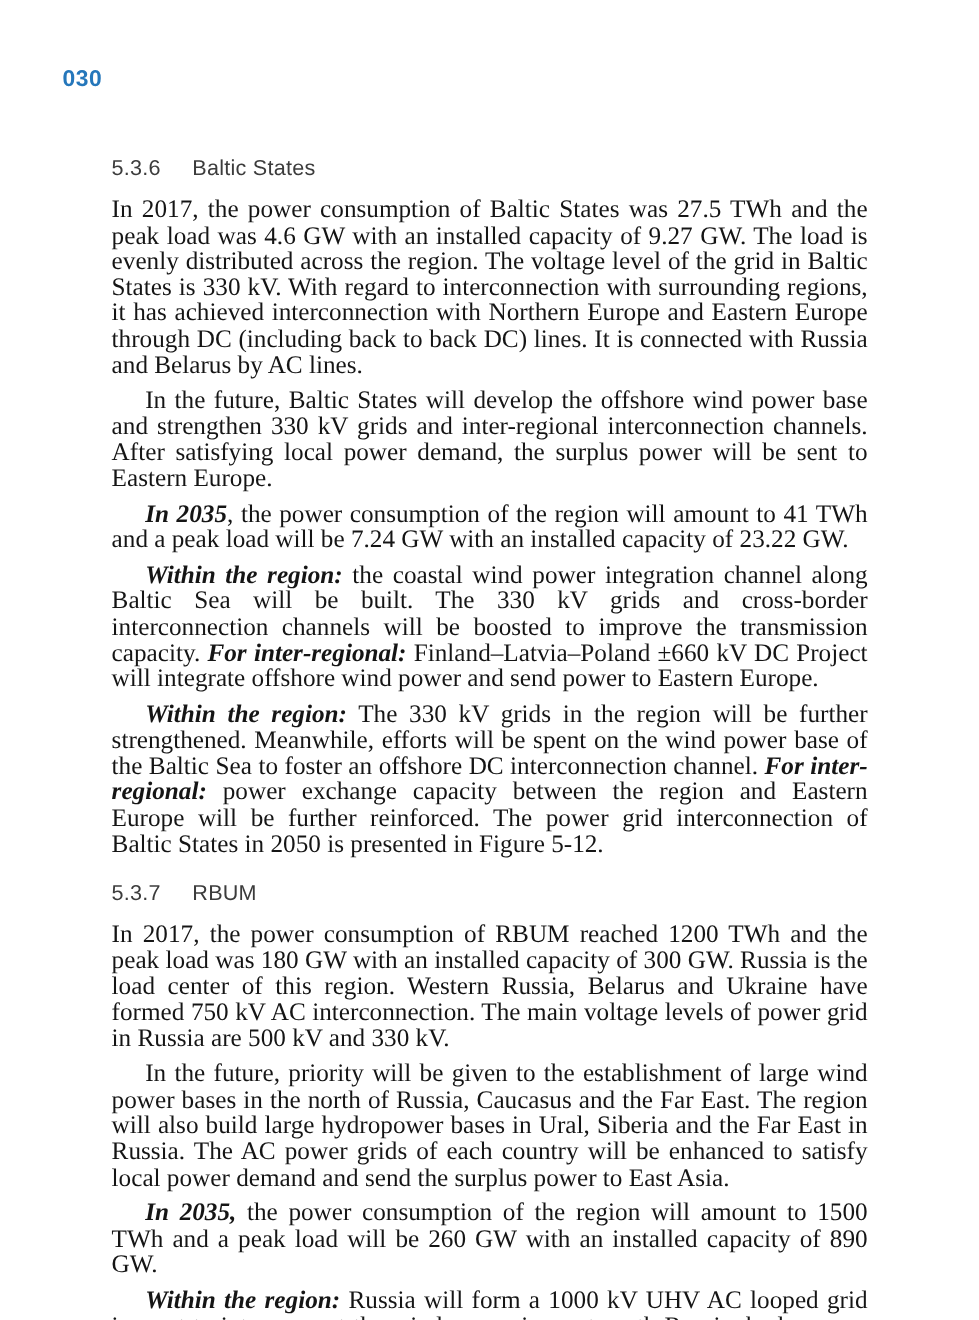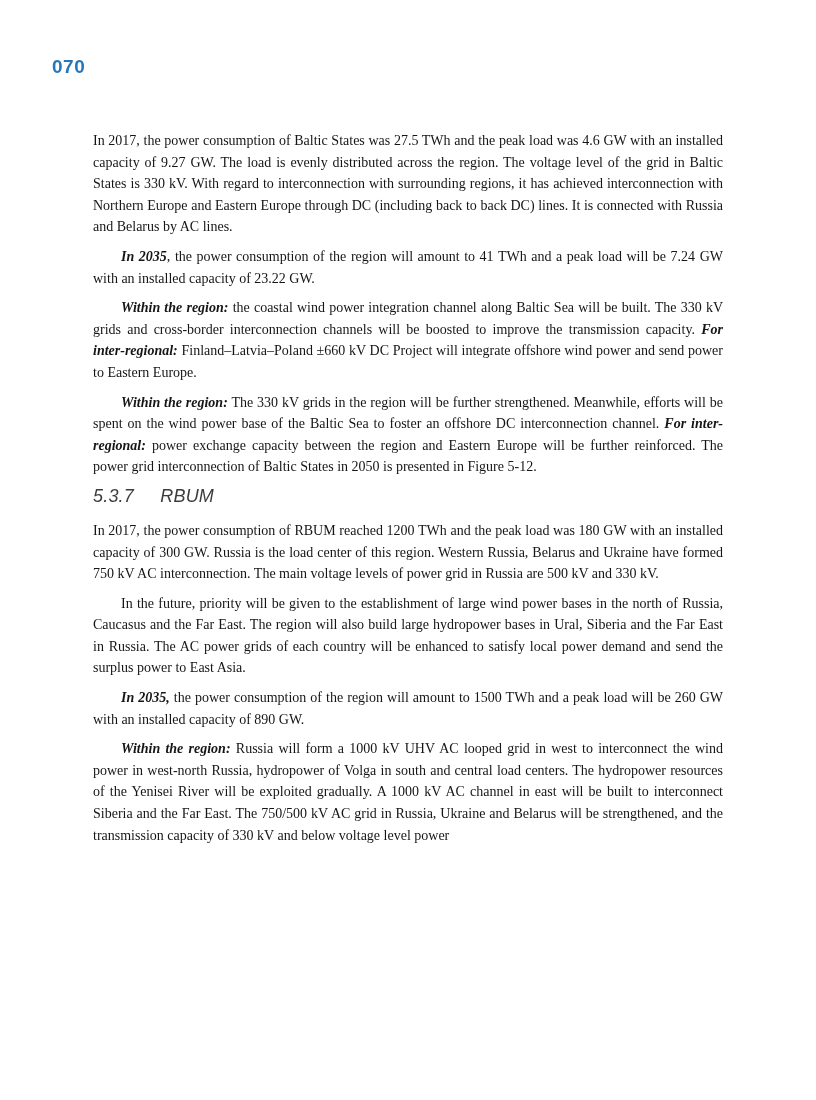--- a/index.html
+++ b/index.html
@@ -36,49 +36,53 @@
     font-size: 18px;
     font-weight: normal;
     color: #3c3c3c;
     margin: 0 0 13px 0;
     letter-spacing: 0.2px;
   }
   .section-heading .h-num {
     margin-right: 21px;
   }
   .section-rbum .section-heading {
-    margin-top: 8px;
-    font-style: italic;
+    margin-top: 20px;
   }
   .paragraphs p {
     font-family: "Liberation Serif", serif;
-    font-size: 14px;
+    font-size: 21px;
     line-height: 21.6px;
     text-align: justify;
     margin: 0 0 8px 0;
   }
   .paragraphs p.indent {
     text-indent: 28px;
   }
   .paragraphs b {
     font-weight: bold;
     font-style: italic;
   }
 </style>
 </head>
 <body>
 
 <div class="page">
-  <div class="page-number" style="color: rgb(37, 119, 187);">070</div>
+  <div class="page-number" style="color: rgb(37, 119, 187);">030</div>
 
   <div class="content">
 
     <section class="section section-baltic">
+      <h2 class="section-heading">
+        <span class="h-num">5.3.6</span>
+        <span class="h-title">Baltic States</span>
+      </h2>
       <div class="paragraphs">
           <p><span>In 2017, the power consumption of Baltic States was 27.5 TWh and the peak load was 4.6 GW with an installed capacity of 9.27 GW. The load is evenly distributed across the region. The voltage level of the grid in Baltic States is 330 kV. With regard to interconnection with surrounding regions, it has achieved interconnection with Northern Europe and Eastern Europe through DC (including back to back DC) lines. It is connected with Russia and Belarus by AC lines.</span></p>
+          <p class="indent"><span>In the future, Baltic States will develop the offshore wind power base and strengthen 330 kV grids and inter-regional interconnection channels. After satisfying local power demand, the surplus power will be sent to Eastern Europe.</span></p>
           <p class="indent"><b>In 2035</b><span>, the power consumption of the region will amount to 41 TWh and a peak load will be 7.24 GW with an installed capacity of 23.22 GW.</span></p>
           <p class="indent"><b>Within the region:</b><span> the coastal wind power integration channel along Baltic Sea will be built. The 330 kV grids and cross-border interconnection channels will be boosted to improve the transmission capacity. </span><b>For inter-regional:</b><span> Finland–Latvia–Poland ±660 kV DC Project will integrate offshore wind power and send power to Eastern Europe.</span></p>
           <p class="indent"><b>Within the region:</b><span> The 330 kV grids in the region will be further strengthened. Meanwhile, efforts will be spent on the wind power base of the Baltic Sea to foster an offshore DC interconnection channel. </span><b>For inter-regional:</b><span> power exchange capacity between the region and Eastern Europe will be further reinforced. The power grid interconnection of Baltic States in 2050 is presented in Figure 5-12.</span></p>
         </div>
     </section>
 
     <section class="section section-rbum">
       <h2 class="section-heading">
         <span class="h-num">5.3.7</span>
         <span class="h-title">RBUM</span>

